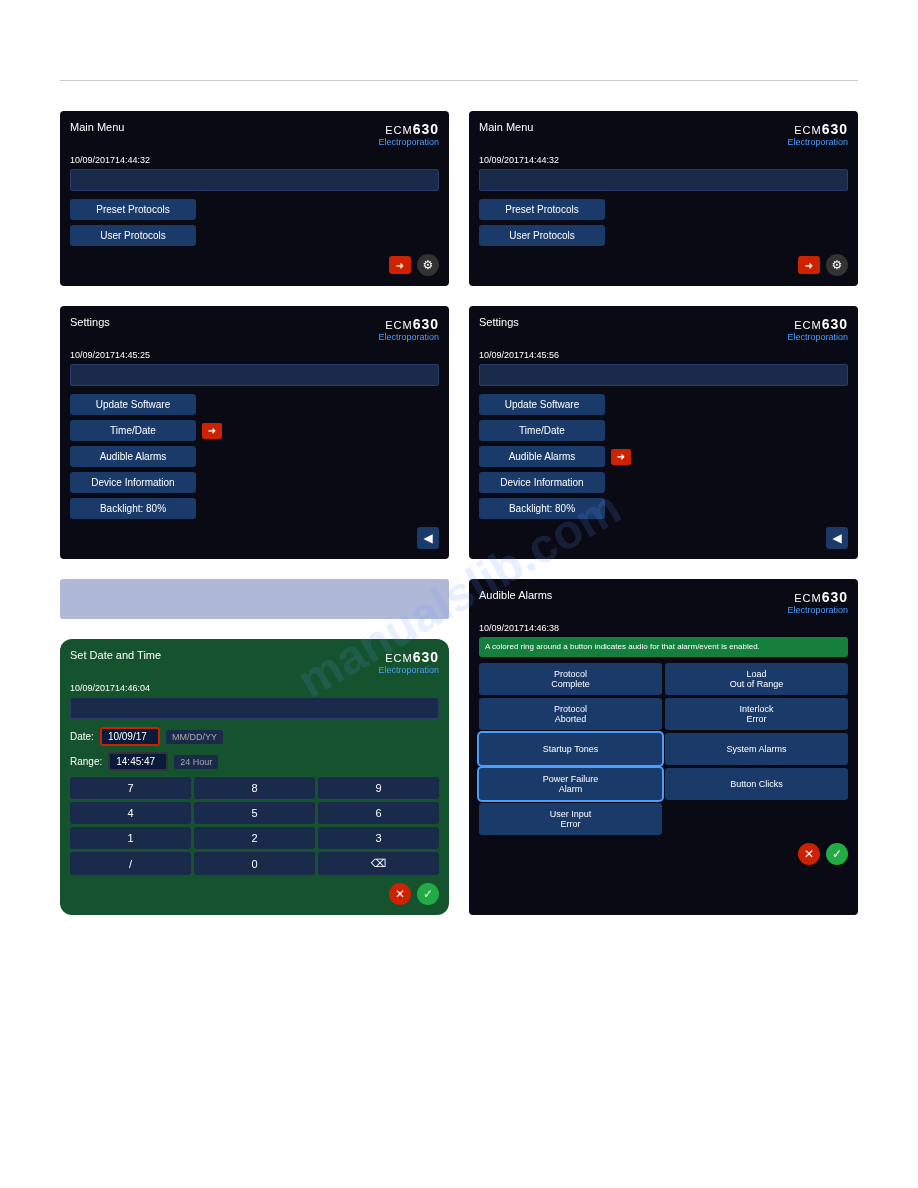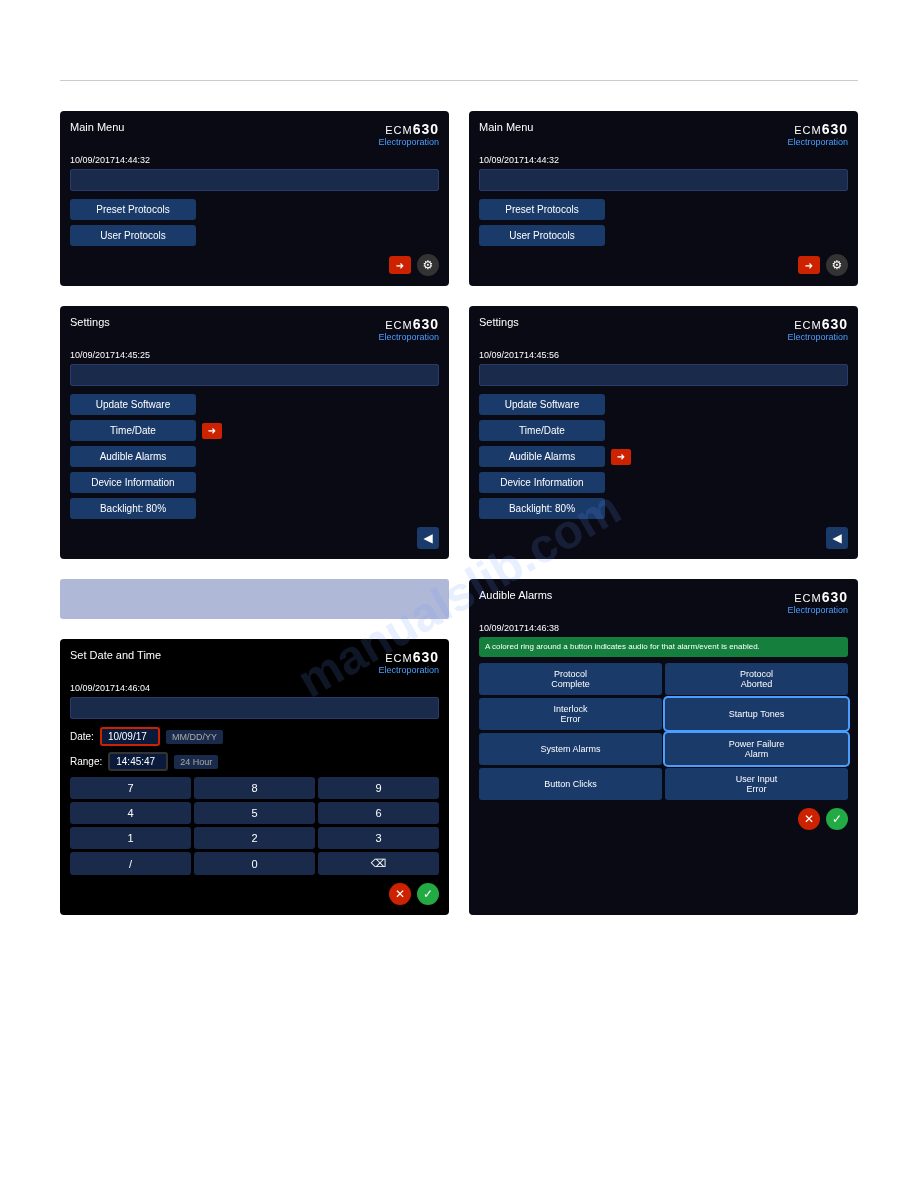--- a/index.html
+++ b/index.html
@@ -215,22 +215,22 @@
       gap: 20px;
     }
     .blue-bar {
       background: #b0b8d8;
       height: 40px;
       border-radius: 3px;
       margin-bottom: 10px;
     }
     
     .datetime-screen {
-      background: #000000;
-      border-radius: 4px;
+      background: #14532d;
+      border-radius: 12px;
       padding: 10px;
       color: #fff;
       font-size: 11px;
     }
     .dt-field-row {
       display: flex;
       align-items: center;
       gap: 6px;
       margin-bottom: 6px;
       font-size: 10px;
@@ -458,20 +458,21 @@
           <div class="ecm-brand-sub">Electroporation</div>
         </div>
       </div>
       <div class="ecm-datetime">
         <span>10/09/2017</span>
         <span>14:46:38</span>
       </div>
       <div class="info-box">A colored ring around a button indicates audio for that alarm/event is enabled.</div>
       <div class="audible-grid">
         <button class="audible-btn">Protocol<br>Complete</button>
+        <button class="audible-btn">Load<br>Out of Range</button>
         <button class="audible-btn">Protocol<br>Aborted</button>
         <button class="audible-btn">Interlock<br>Error</button>
         <button class="audible-btn active-ring">Startup Tones</button>
         <button class="audible-btn">System Alarms</button>
         <button class="audible-btn active-ring">Power Failure<br>Alarm</button>
         <button class="audible-btn">Button Clicks</button>
         <button class="audible-btn">User Input<br>Error</button>
       </div>
       <div class="ecm-footer" style="margin-top:8px;">
         <div class="action-btn-red">✕</div>

